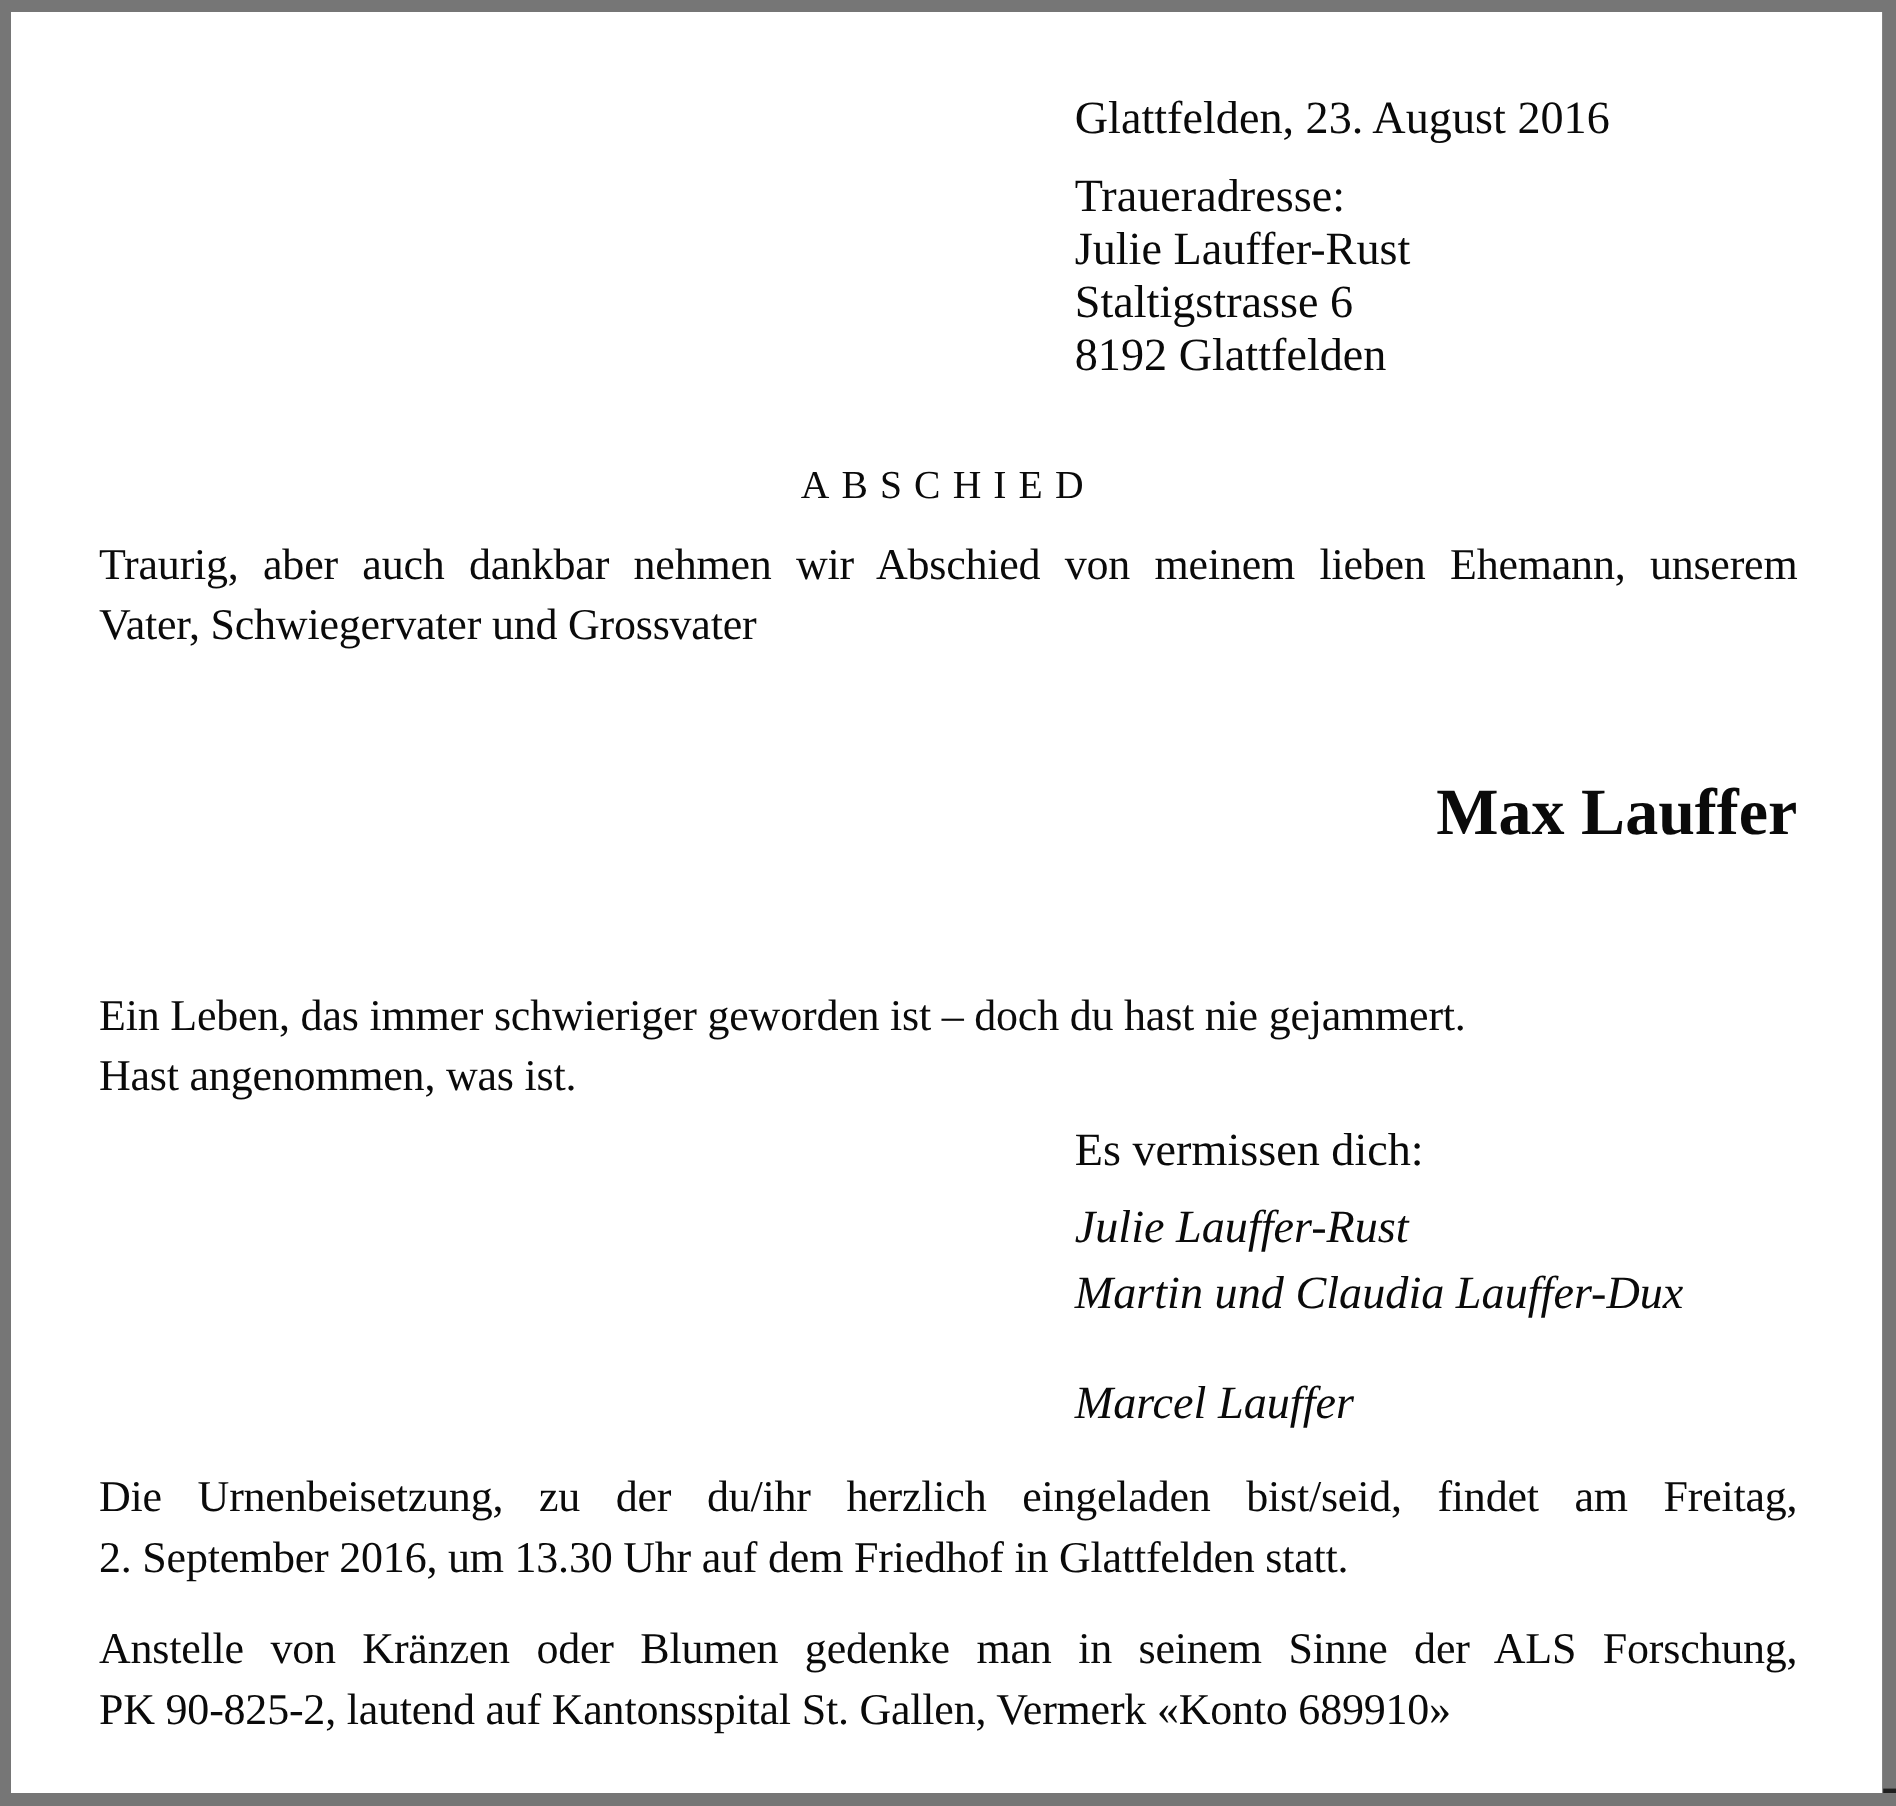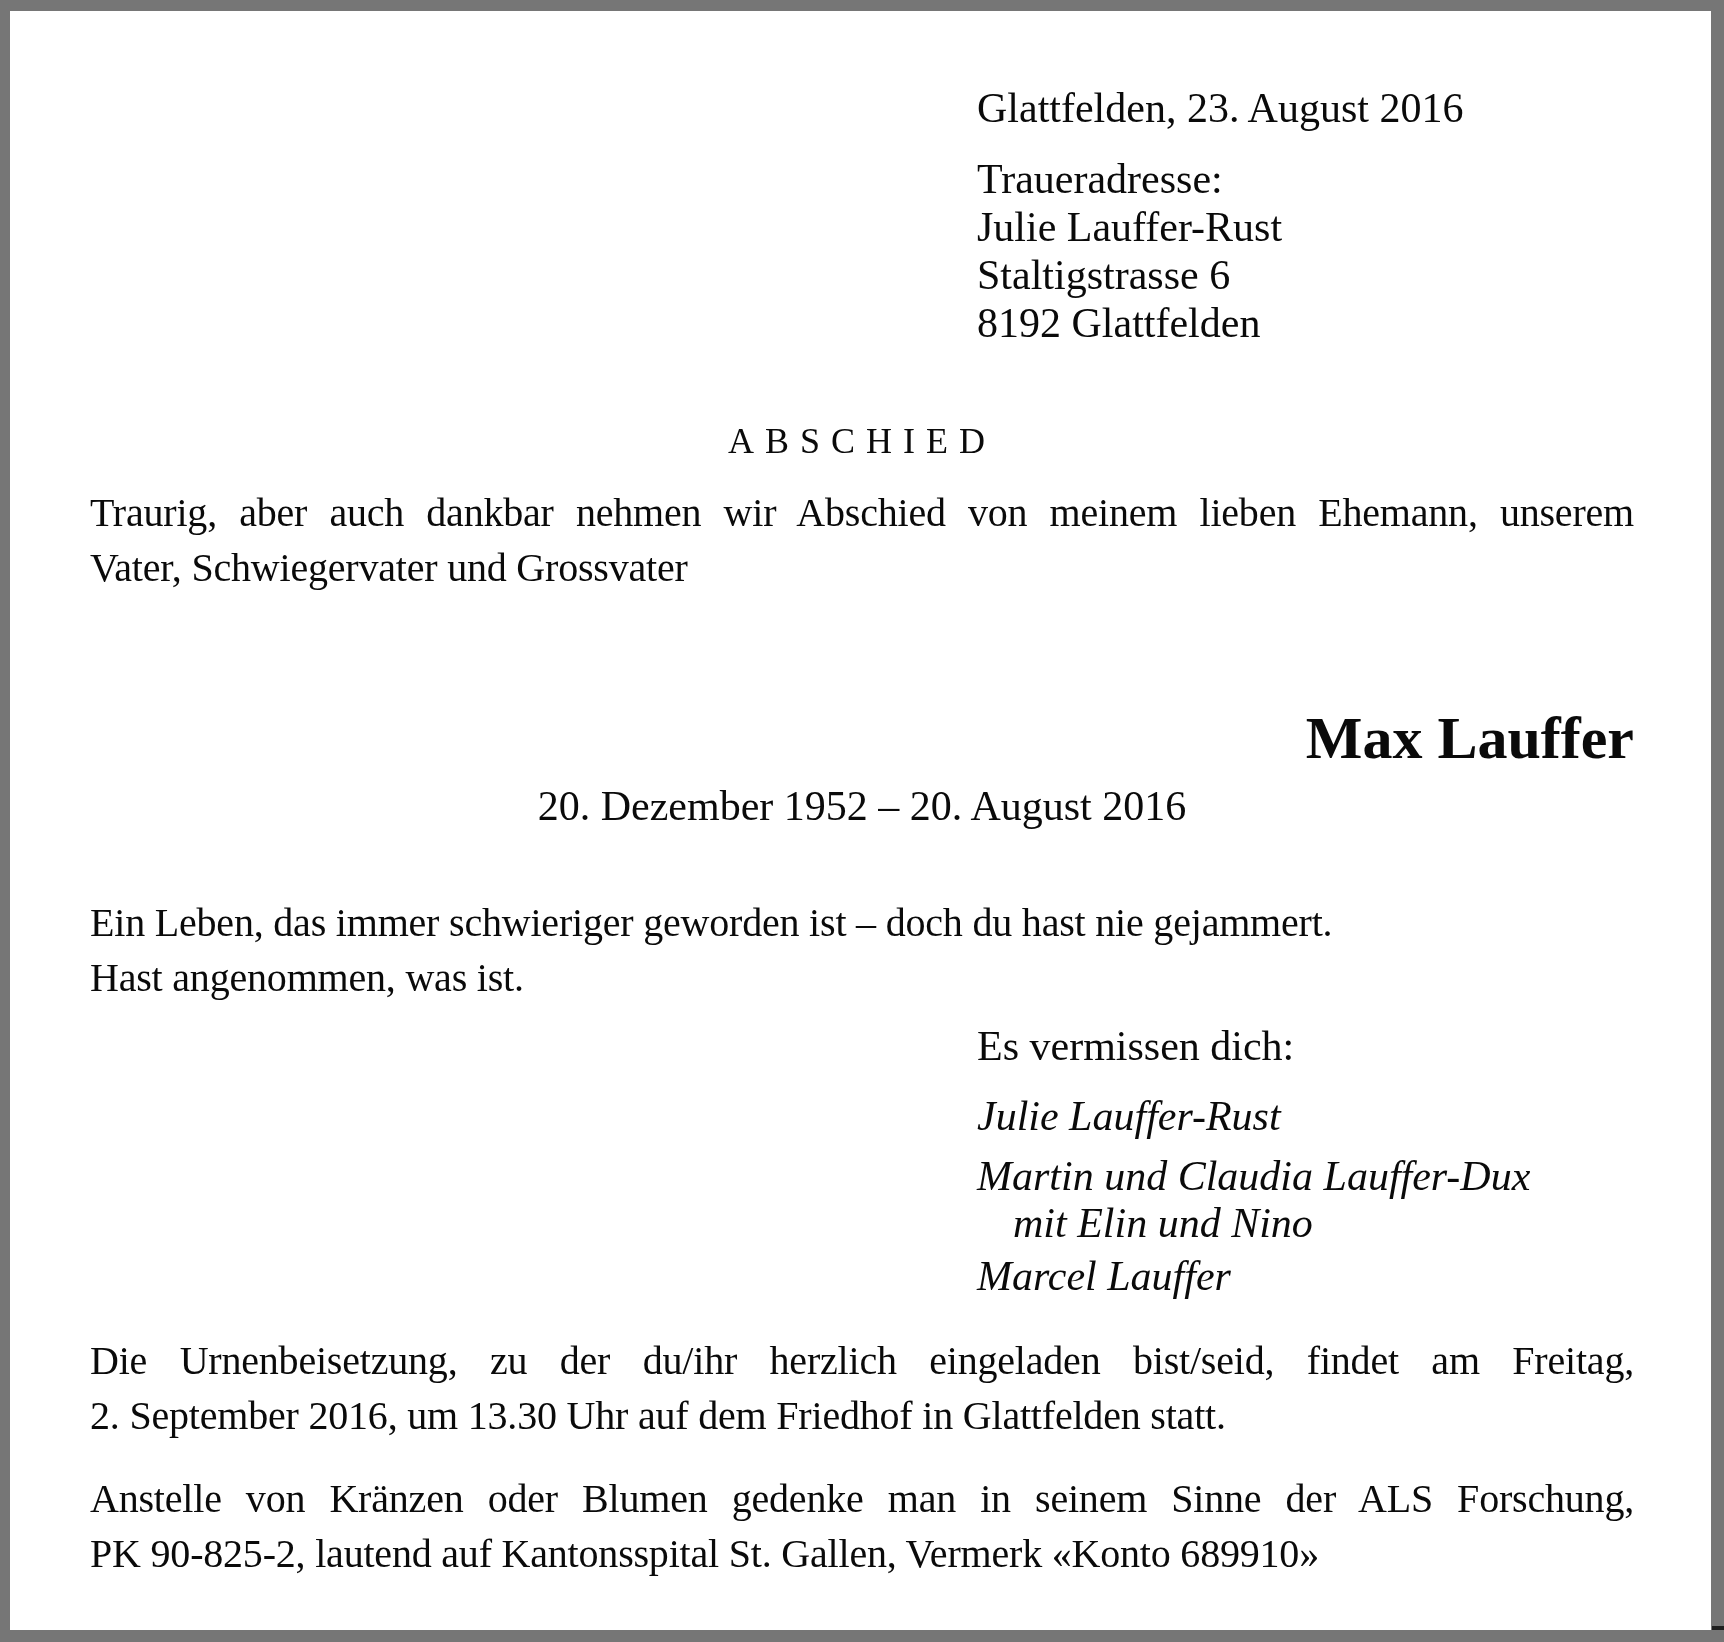--- a/index.html
+++ b/index.html
@@ -140,31 +140,29 @@
   </div>
 
   <div class="blk abschied">ABSCHIED</div>
 
   <div class="blk para intro">
     <span class="ln just">Traurig, aber auch dankbar nehmen wir Abschied von meinem lieben Ehemann, unserem</span>
     <span class="ln">Vater, Schwiegervater und Grossvater</span>
   </div>
 
   <div class="blk name">Max Lauffer</div>
-  <div class="blk dates">20. Dezember 1952 – 20. August 2016</div>
 
   <div class="blk para tribute">
     <span class="ln">Ein Leben, das immer schwieriger geworden ist – doch du hast nie gejammert.</span>
     <span class="ln">Hast angenommen, was ist.</span>
   </div>
 
   <div class="blk miss-label">Es vermissen dich:</div>
   <div class="blk mourner m1">Julie Lauffer-Rust</div>
   <div class="blk mourner m2">Martin und Claudia Lauffer-Dux</div>
-  <div class="blk mourner m2b">mit Elin und Nino</div>
   <div class="blk mourner m3">Marcel Lauffer</div>
 
   <div class="blk para funeral">
     <span class="ln just">Die Urnenbeisetzung, zu der du/ihr herzlich eingeladen bist/seid, findet am Freitag,</span>
     <span class="ln">2. September 2016, um 13.30 Uhr auf dem Friedhof in Glattfelden statt.</span>
   </div>
 
   <div class="blk para donation">
     <span class="ln just">Anstelle von Kränzen oder Blumen gedenke man in seinem Sinne der ALS Forschung,</span>
     <span class="ln">PK 90-825-2, lautend auf Kantonsspital St. Gallen, Vermerk «Konto 689910»</span>

